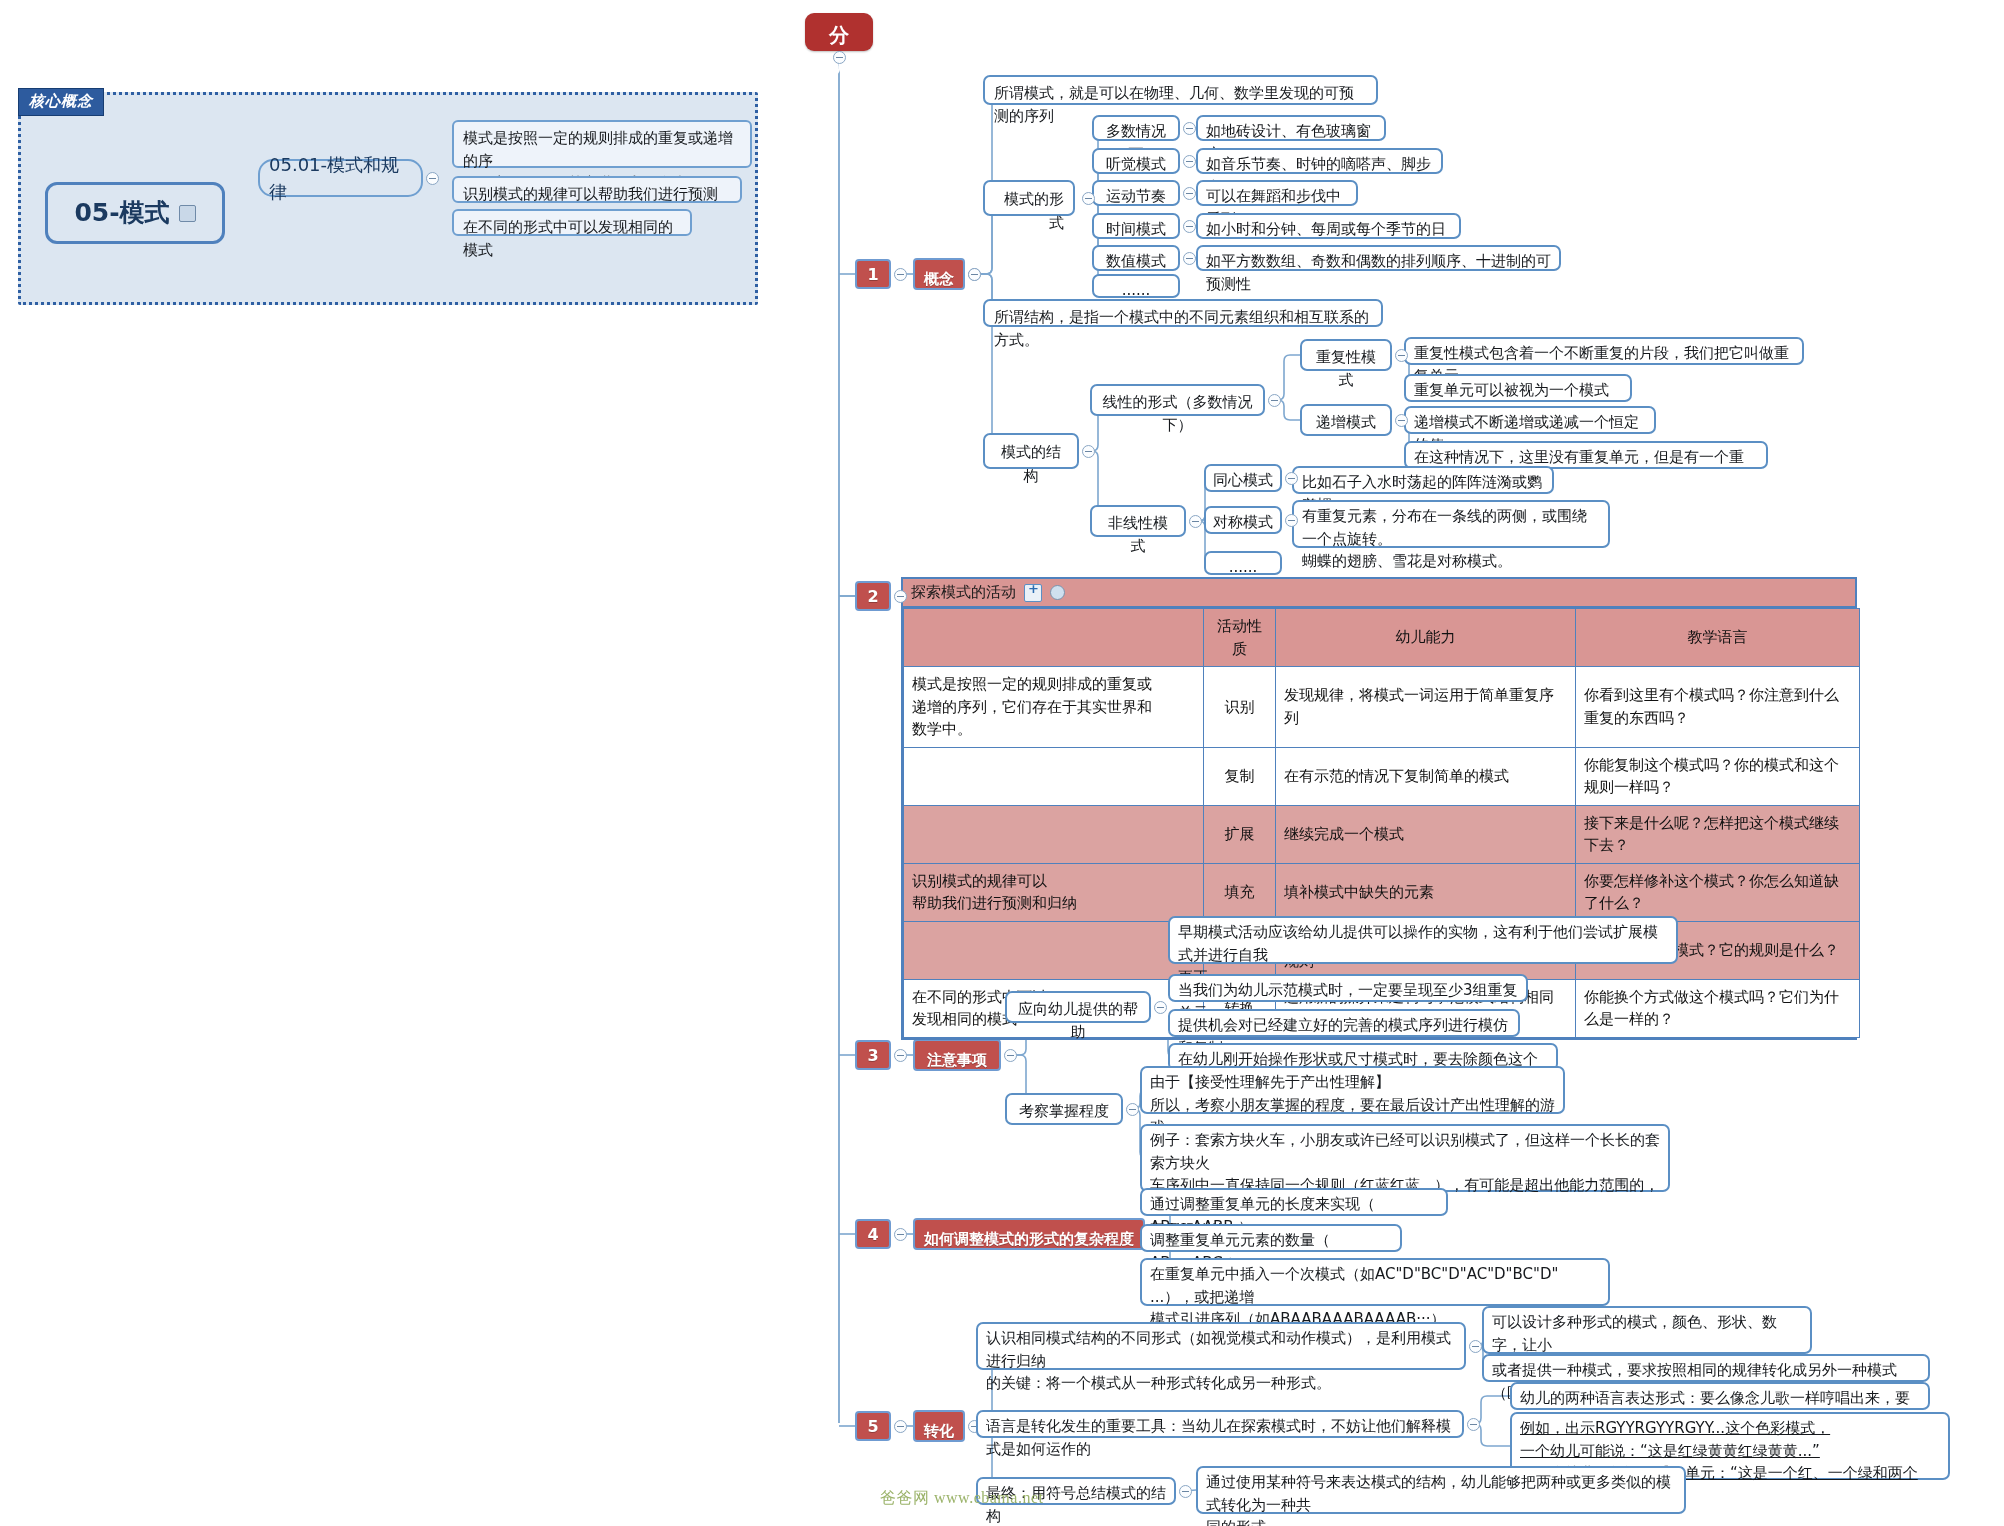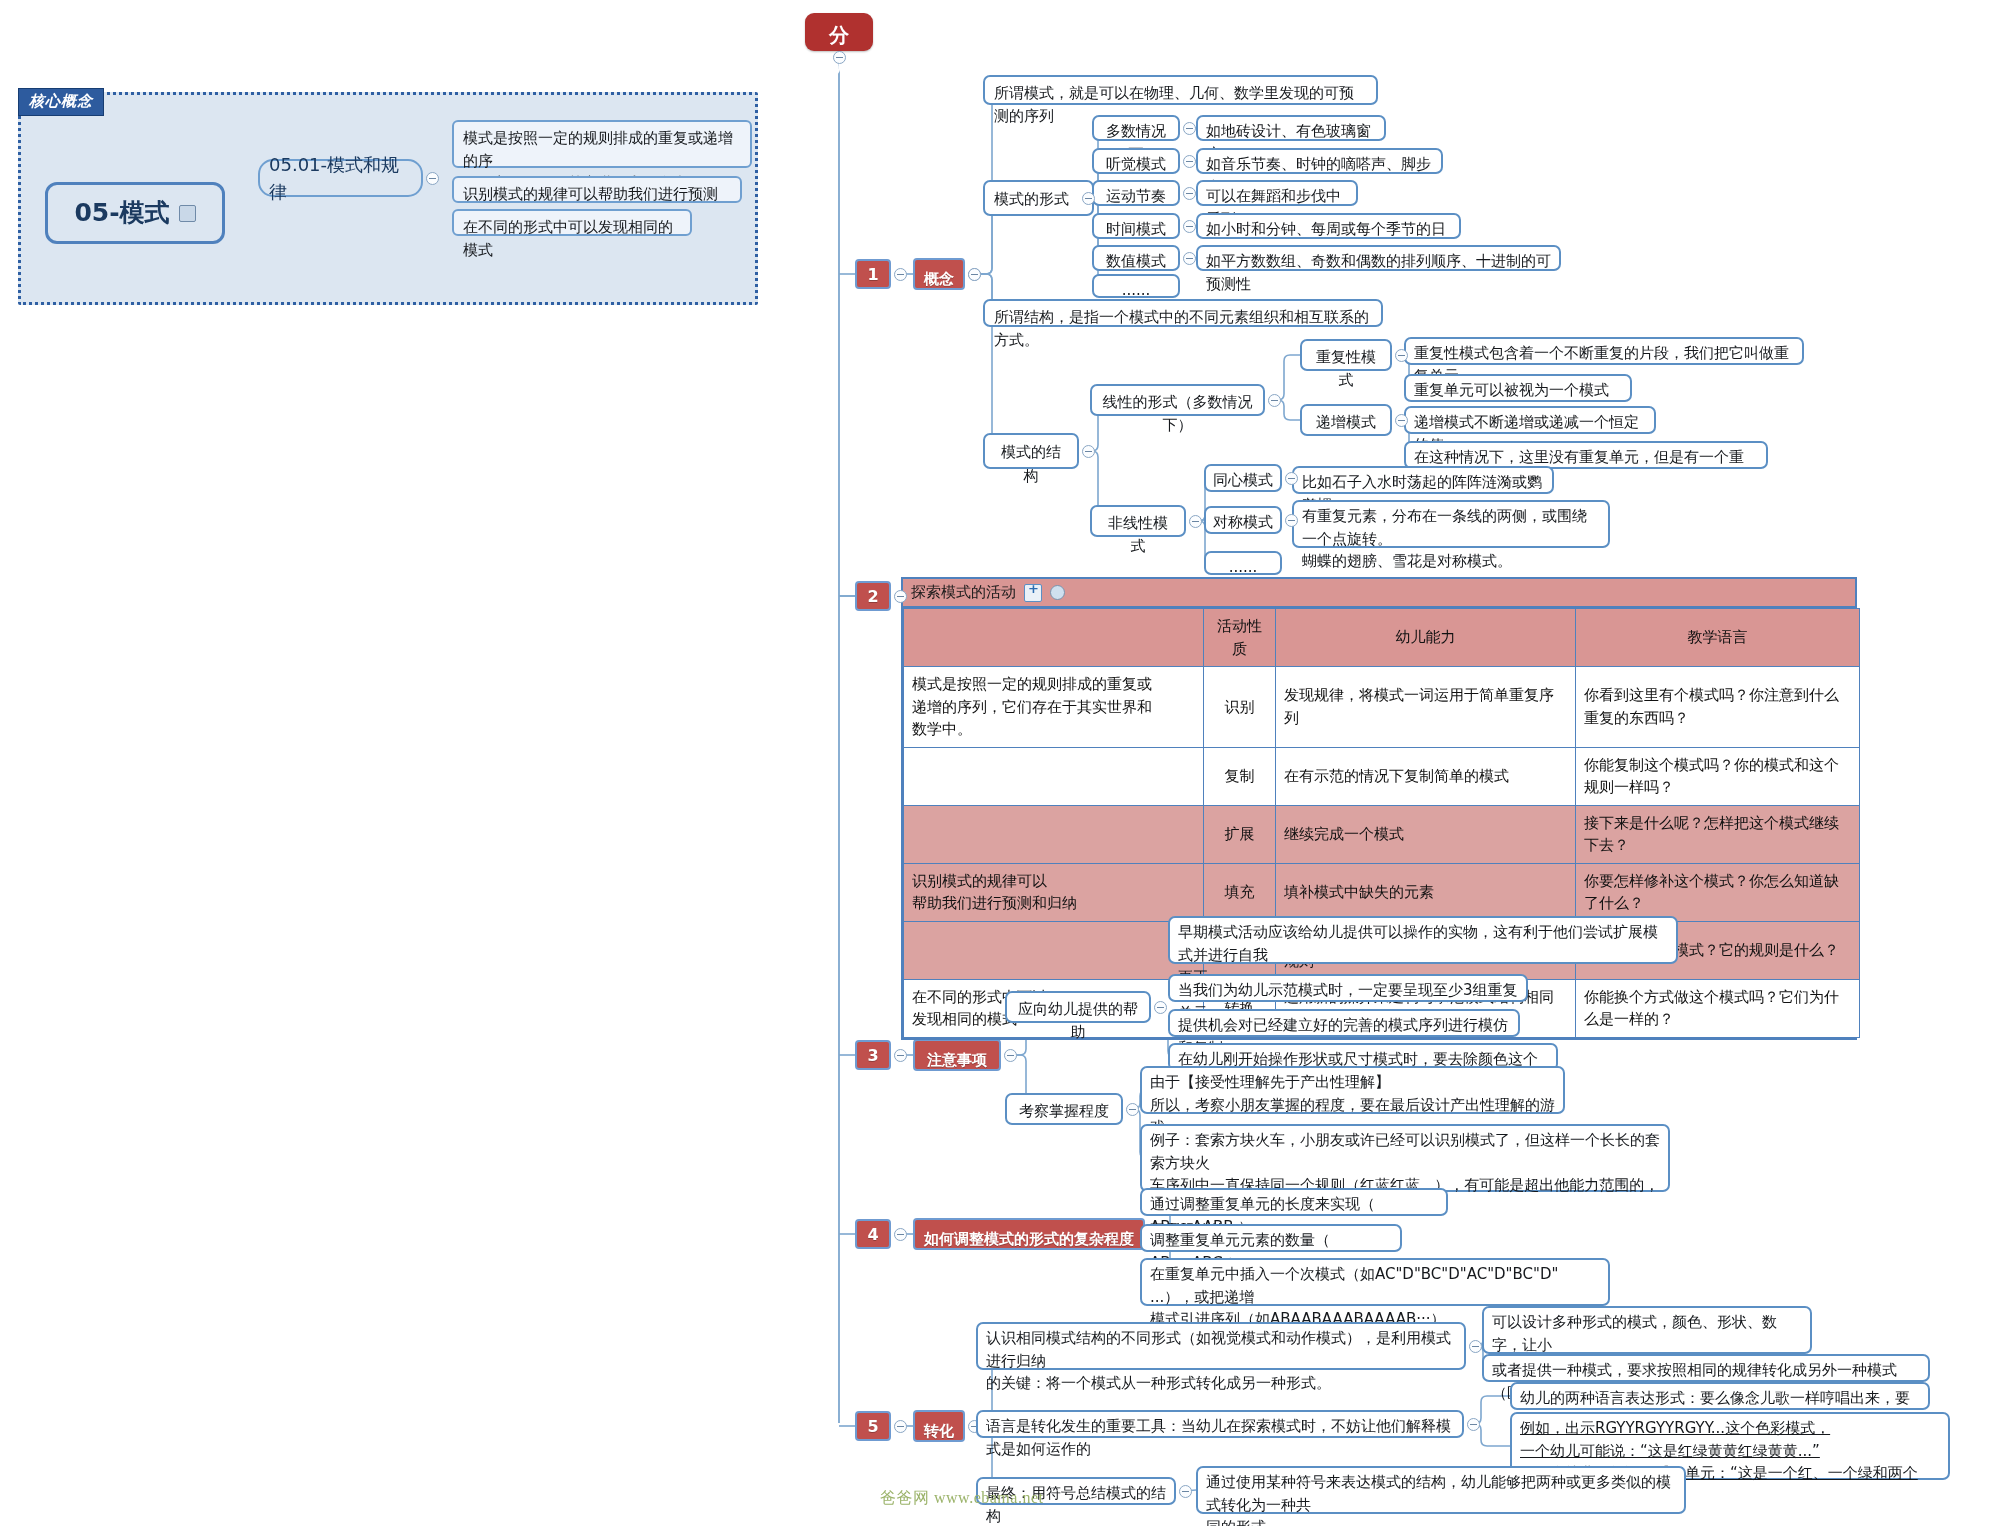--- a/index.html
+++ b/index.html
@@ -257,21 +257,21 @@
     <div class="toggle" style="left: 1003.5px; top: 1048.5px;"></div>
     <div class="node red num" style="left: 855px; top: 1219px; width: 36px; height: 30px;">4</div>
     <div class="node red" style="left: 913px; top: 1218px; width: 232px; height: 32px; line-height: 28px;">如何调整模式的形式的复杂程度</div>
     <div class="toggle" style="left: 893.5px; top: 1227.5px;"></div>
     <div class="toggle" style="left: 1147.5px; top: 1227.5px;"></div>
     <div class="node red num" style="left: 855px; top: 1411px; width: 36px; height: 30px;">5</div>
     <div class="node red" style="left: 913px; top: 1410px; width: 52px; height: 32px; line-height: 28px;">转化</div>
     <div class="toggle" style="left: 893.5px; top: 1419.5px;"></div>
     <div class="toggle" style="left: 967.5px; top: 1419.5px;"></div>
     <div class="node white" style="left: 983px; top: 75px; width: 395px; height: 30px;">所谓模式，就是可以在物理、几何、数学里发现的可预测的序列</div>
-    <div class="node white" style="left: 983px; top: 180px; width: 111px; height: 36px; text-align: left; line-height: 24px;">模式的形式</div>
+    <div class="node white" style="left: 983px; top: 180px; width: 92px; height: 36px; text-align: right; line-height: 24px;">模式的形式</div>
     <div class="node white" style="left: 1092px; top: 115px; width: 88px; height: 26px; text-align: center; padding: 3px 6px;">多数情况下</div>
     <div class="node white" style="left: 1196px; top: 115px; width: 190px; height: 26px; padding: 3px 8px;">如地砖设计、有色玻璃窗户</div>
     <div class="toggle" style="left: 1182.5px; top: 121.5px;"></div>
     <div class="node white" style="left: 1092px; top: 148px; width: 88px; height: 26px; text-align: center; padding: 3px 6px;">听觉模式</div>
     <div class="node white" style="left: 1196px; top: 148px; width: 247px; height: 26px; padding: 3px 8px;">如音乐节奏、时钟的嘀嗒声、脚步声；</div>
     <div class="toggle" style="left: 1182.5px; top: 154.5px;"></div>
     <div class="node white" style="left: 1092px; top: 180px; width: 88px; height: 26px; text-align: center; padding: 3px 6px;">运动节奏</div>
     <div class="node white" style="left: 1196px; top: 180px; width: 162px; height: 26px; padding: 3px 8px;">可以在舞蹈和步伐中看到；</div>
     <div class="toggle" style="left: 1182.5px; top: 186.5px;"></div>
     <div class="node white" style="left: 1092px; top: 213px; width: 88px; height: 26px; text-align: center; padding: 3px 6px;">时间模式</div>

